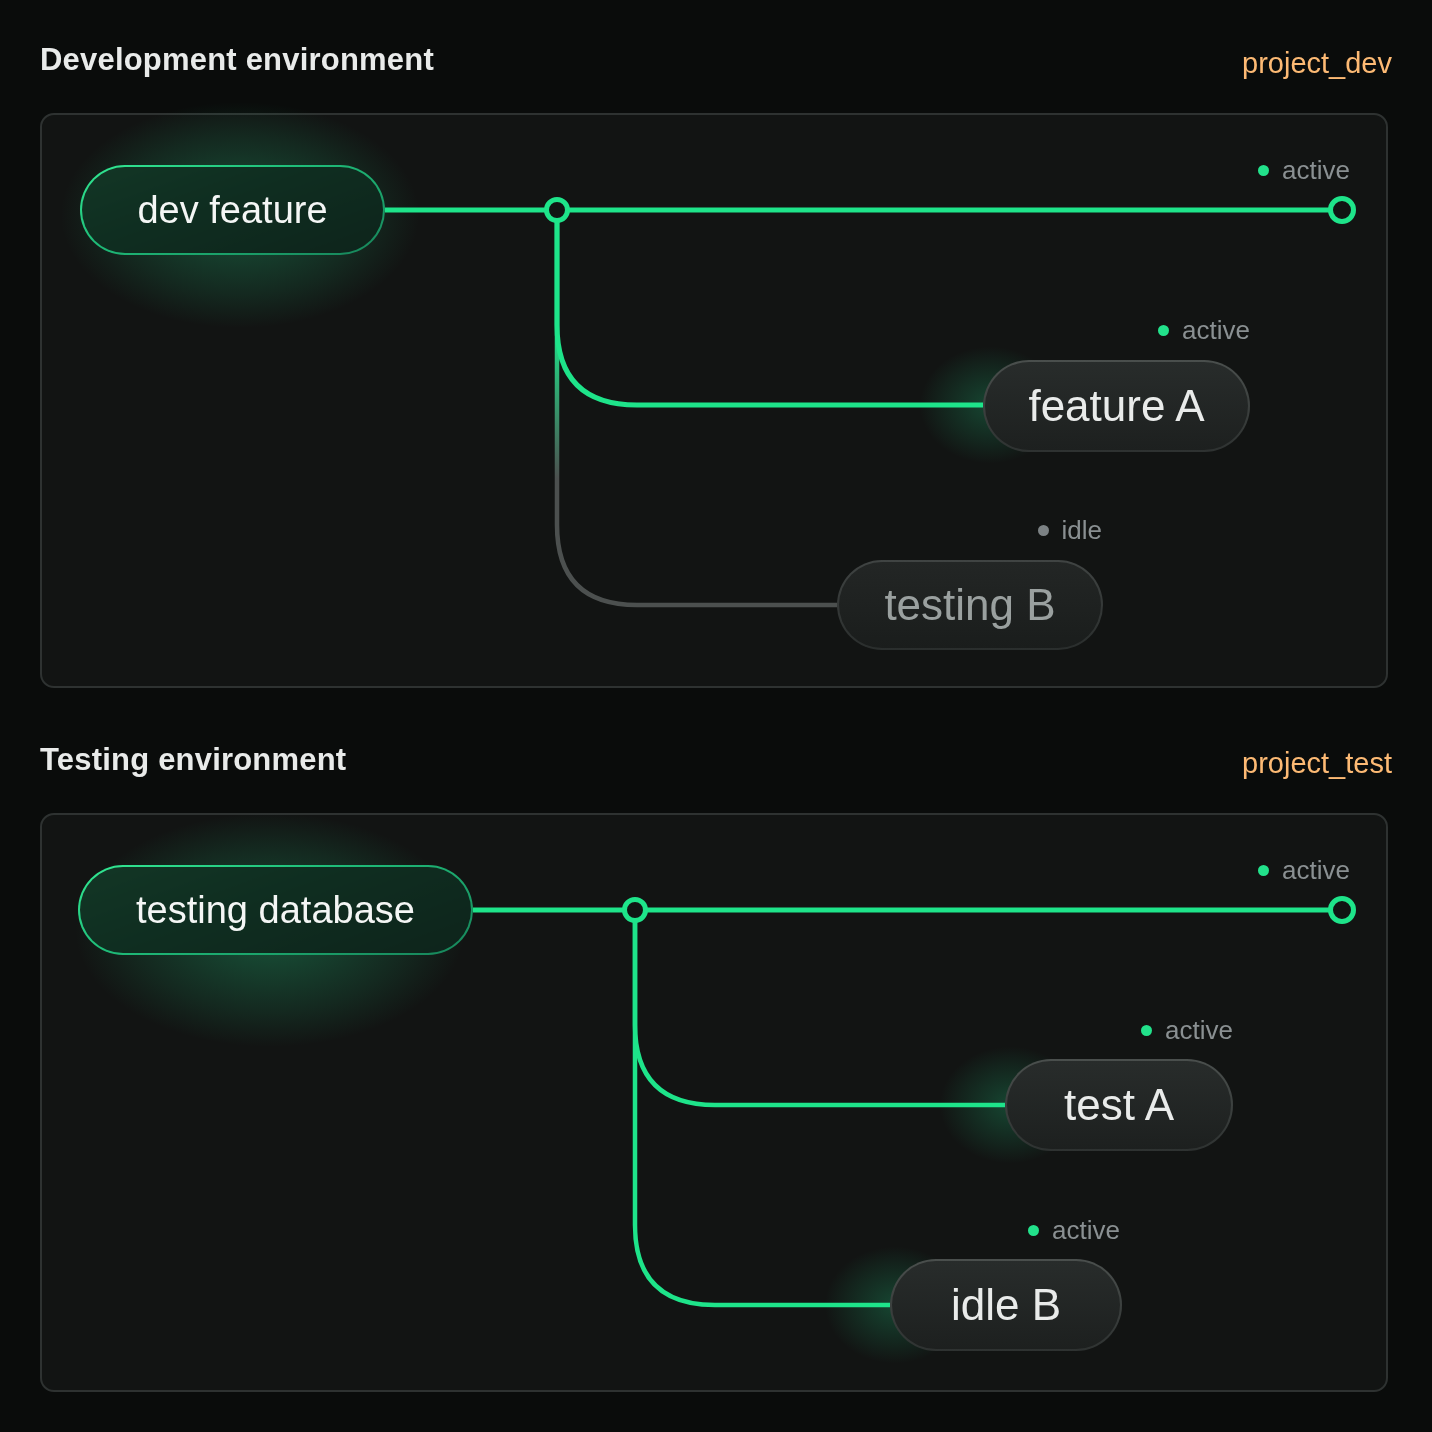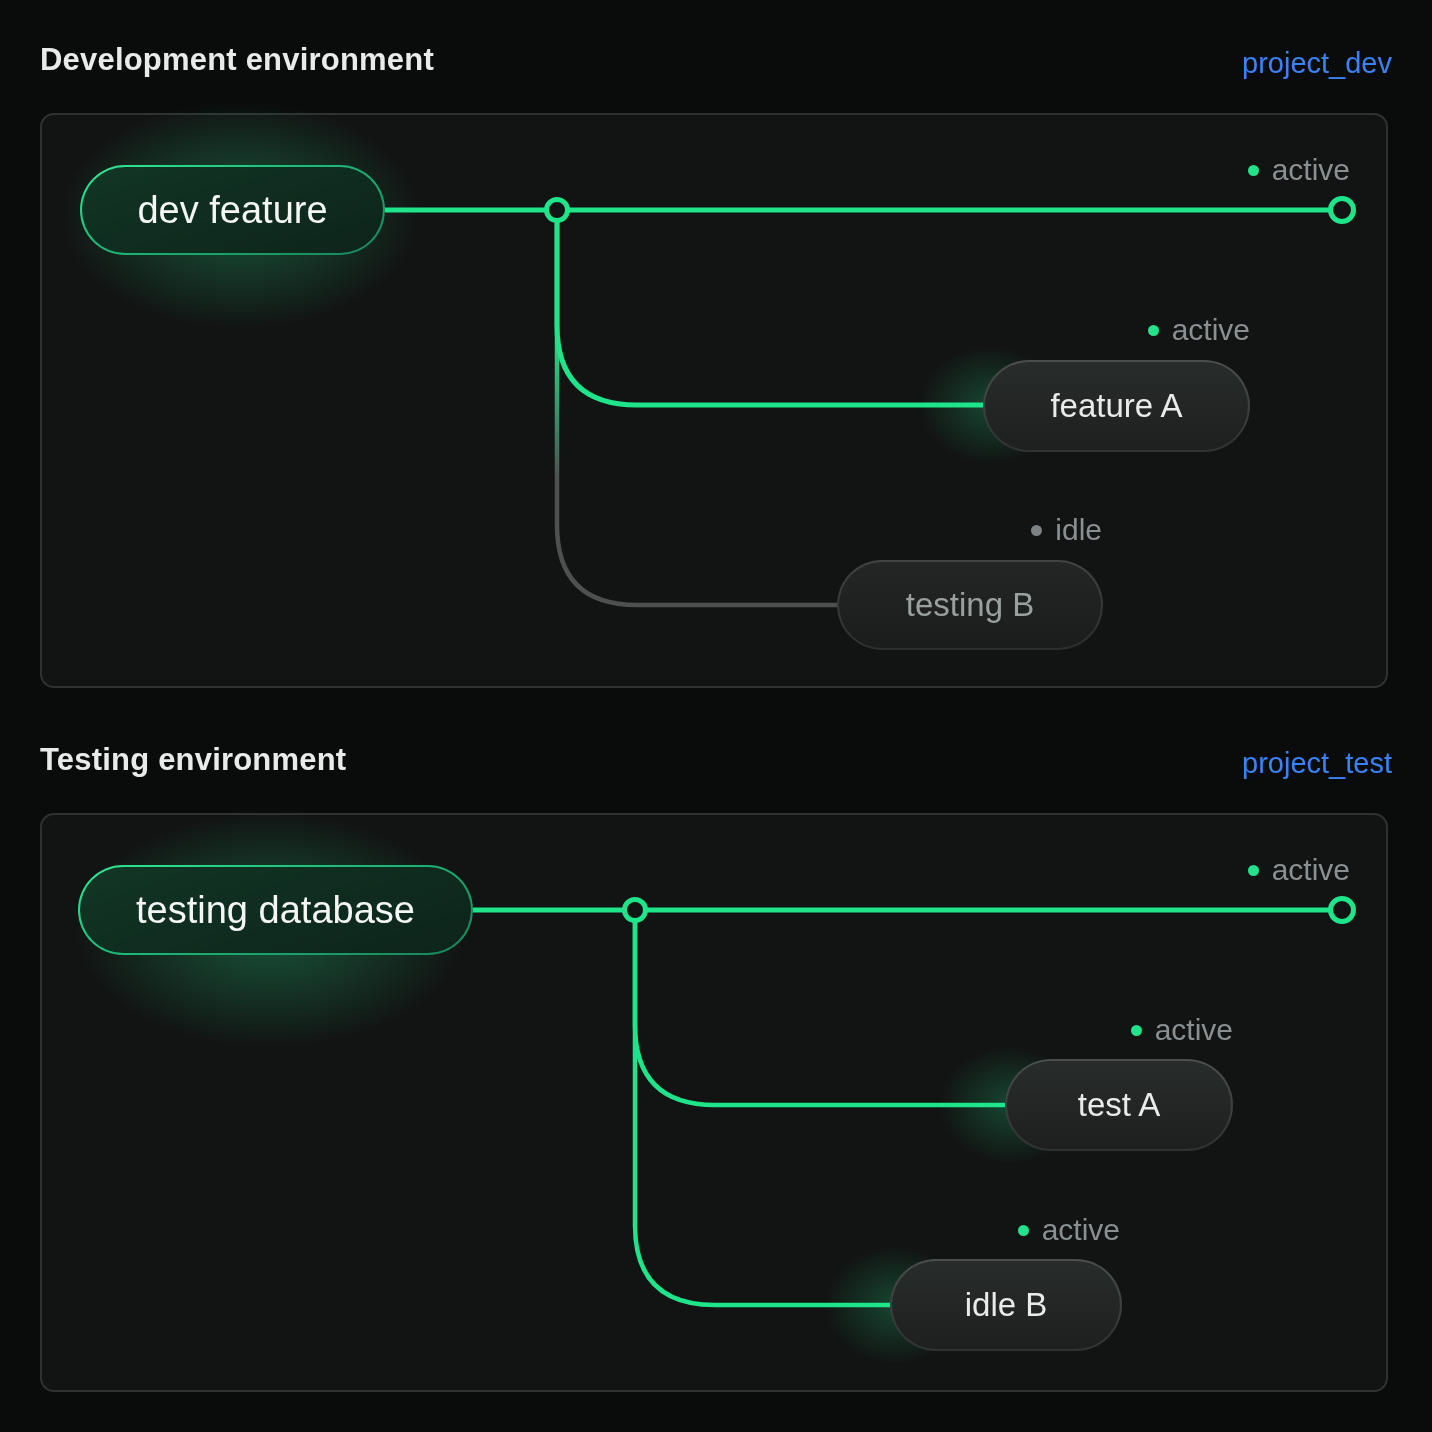--- a/index.html
+++ b/index.html
@@ -8,21 +8,21 @@
     background:#0a0c0b;
     font-family:"Liberation Sans","DejaVu Sans",sans-serif;
     -webkit-font-smoothing:antialiased;
   }
   .section-title{
     position:absolute;left:40px;
     font-size:31px;font-weight:700;color:#e9ebea;letter-spacing:.2px;
   }
   .project-label{
     position:absolute;right:40px;
-    font-size:29px;font-weight:400;color:#3b82f6;
+    font-size:29px;font-weight:400;color:#fdba74;
   }
   .panel{
     position:absolute;left:40px;width:1348px;
     background:#121413;border:2px solid #2e3231;border-radius:14px;
     box-sizing:border-box;z-index:0;
   }
   .glow{
     position:absolute;pointer-events:none;z-index:1;
     background:radial-gradient(closest-side,rgba(34,212,136,0.26),rgba(34,212,136,0.08) 55%,rgba(34,212,136,0) 78%);
   }
@@ -39,31 +39,31 @@
     display:flex;align-items:center;justify-content:center;
   }
   .root-pill{background:linear-gradient(160deg,#33ea94 0%,#1fbd79 40%,#17845a 100%);}
   .root-pill .inner{
     background:rgba(12,15,14,0.82);
     color:#f4f6f5;font-size:38px;font-weight:400;
   }
   .branch-pill{background:linear-gradient(180deg,#4a4f4d 0%,#2e3231 100%);}
   .branch-pill .inner{
     background:linear-gradient(180deg,#282c2b 0%,#1d201f 100%);
-    color:#e9ebea;font-size:33px;font-weight:400;
+    color:#e9ebea;font-size:44px;font-weight:400;
   }
   .branch-pill.idle{background:linear-gradient(180deg,#404443 0%,#2a2e2d 100%);}
   .branch-pill.idle .inner{
     background:linear-gradient(180deg,#232625 0%,#1a1d1c 100%);
     color:#9aa09f;
   }
   .status{
     position:absolute;z-index:3;height:30px;
     display:flex;align-items:center;gap:13px;
-    font-size:30px;color:#8a9092;
+    font-size:26px;color:#8a9092;
   }
   .status .dot{width:11px;height:11px;border-radius:50%;}
   .status .dot.active{background:#22e28b;}
   .status .dot.idle{background:#7c8284;}
 </style>
 </head>
 <body>
 
 <div class="stage">
 

